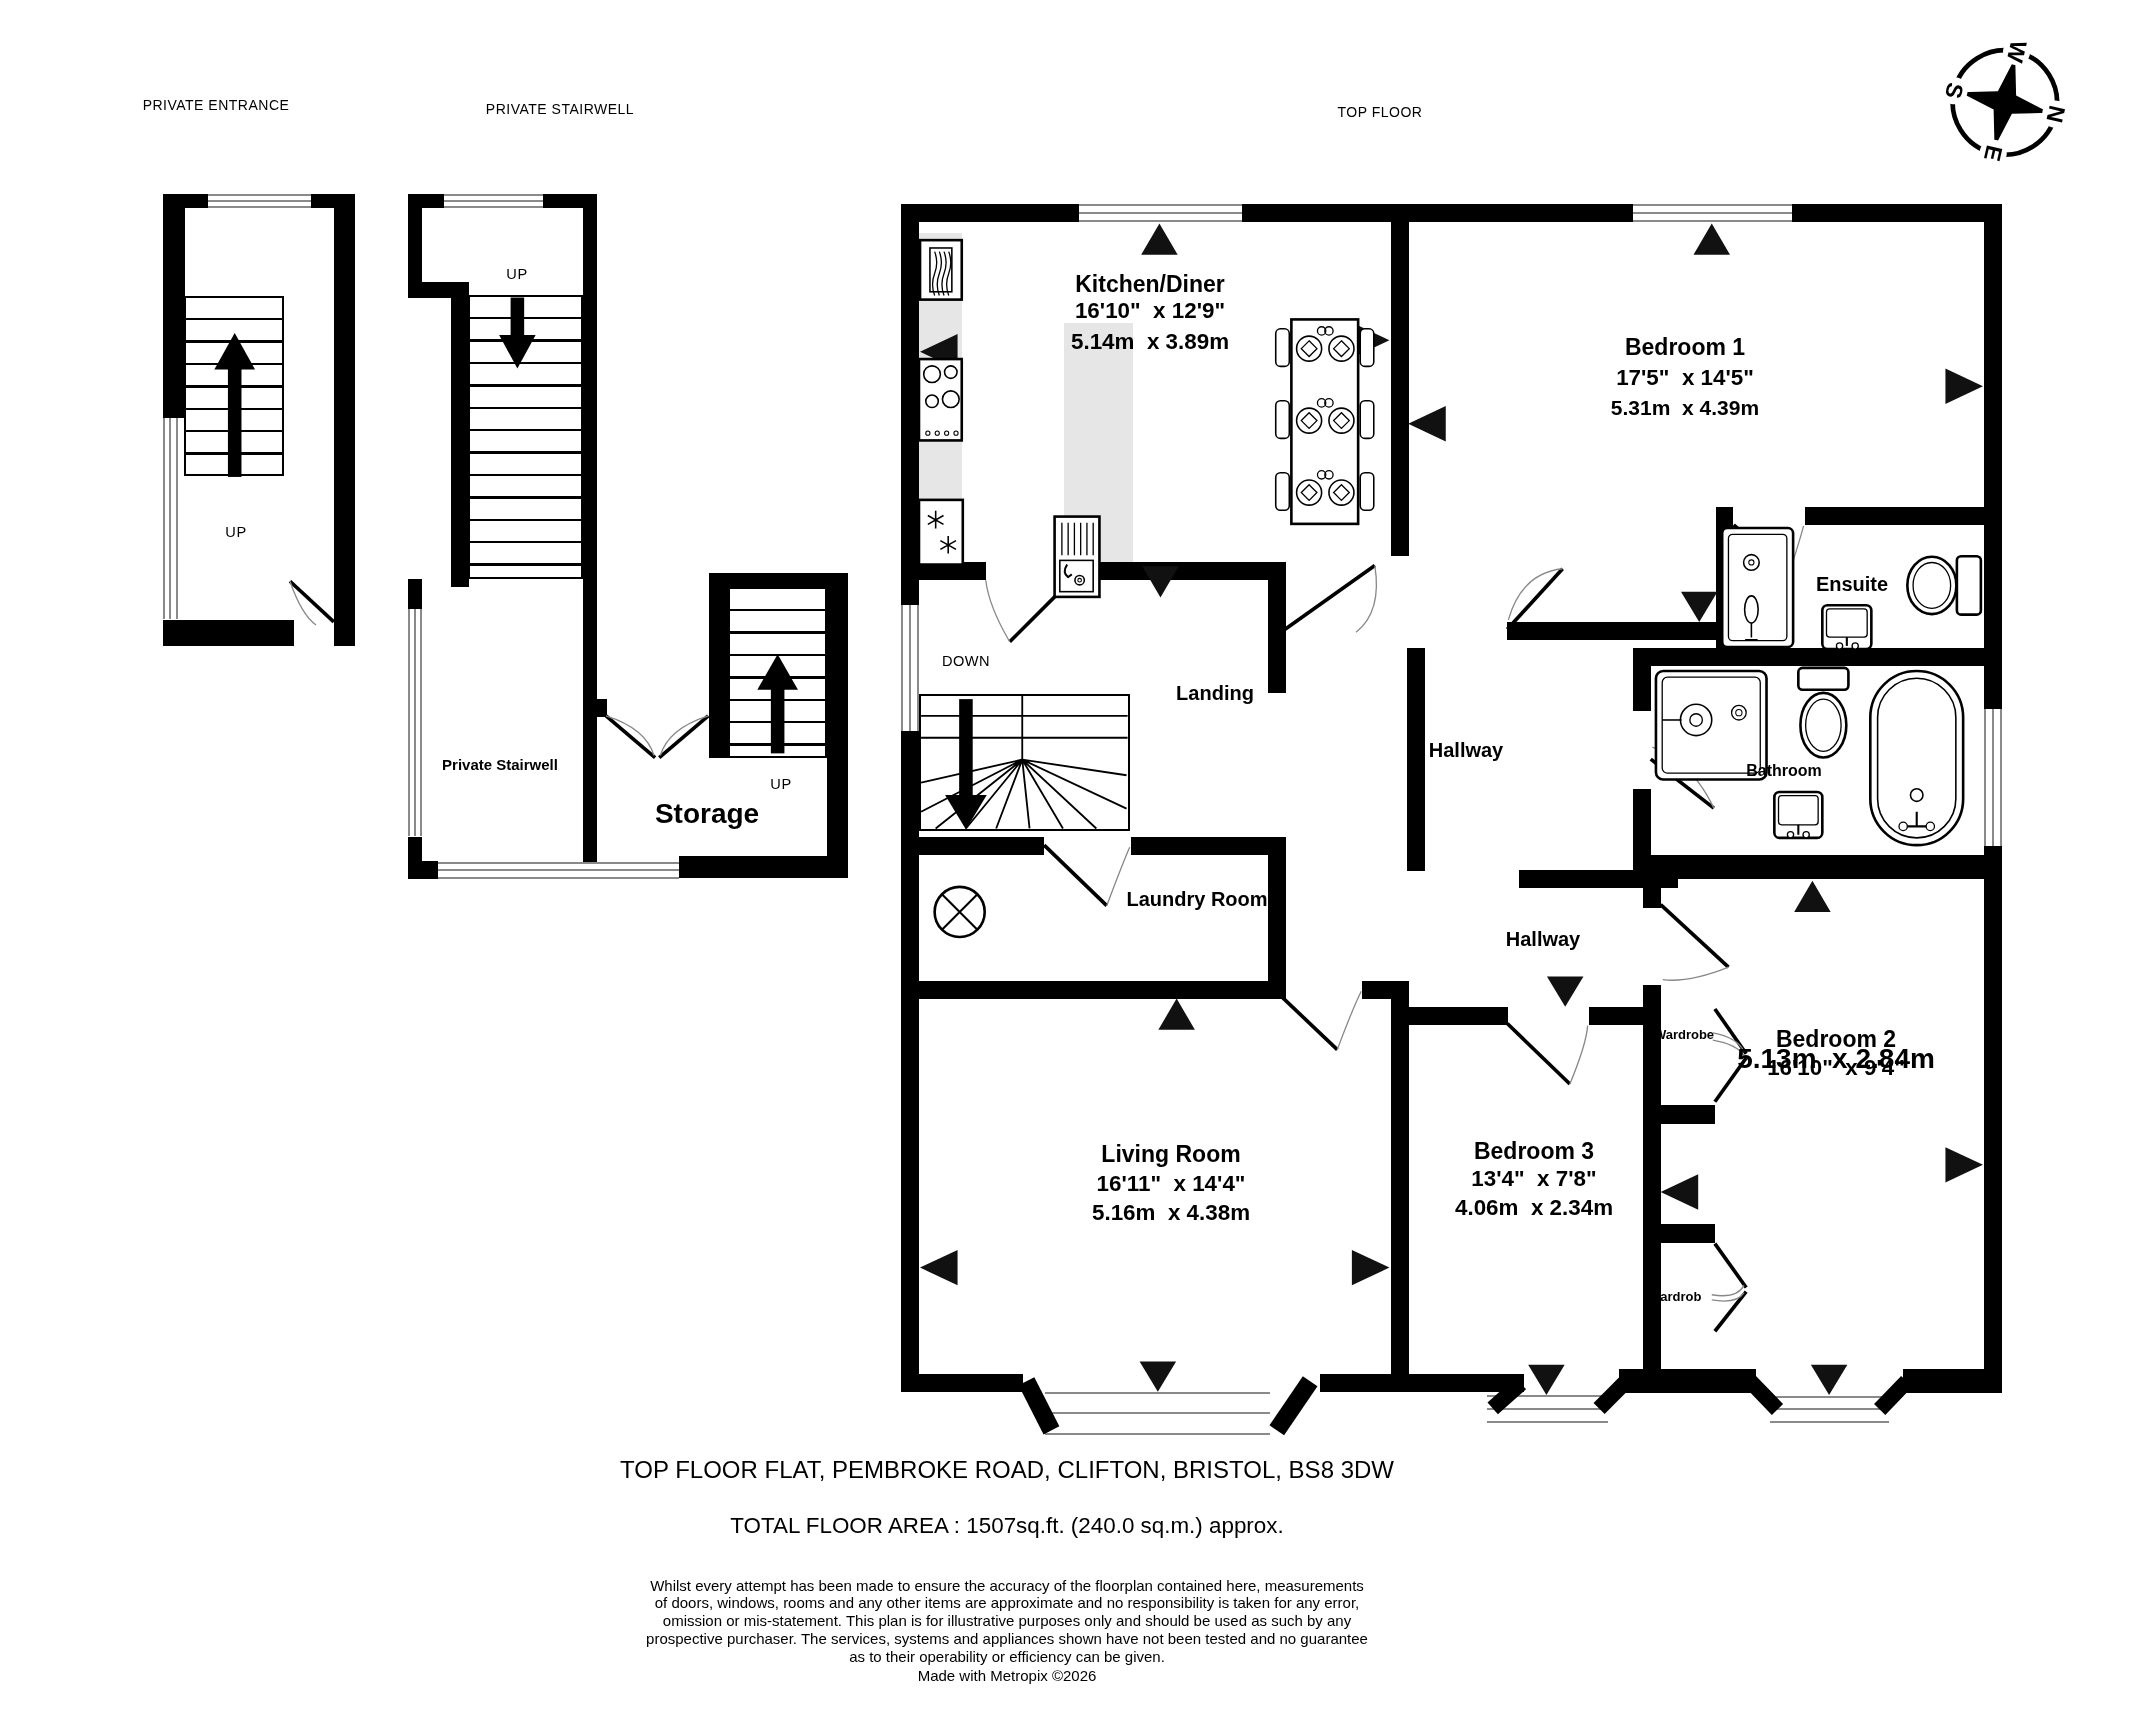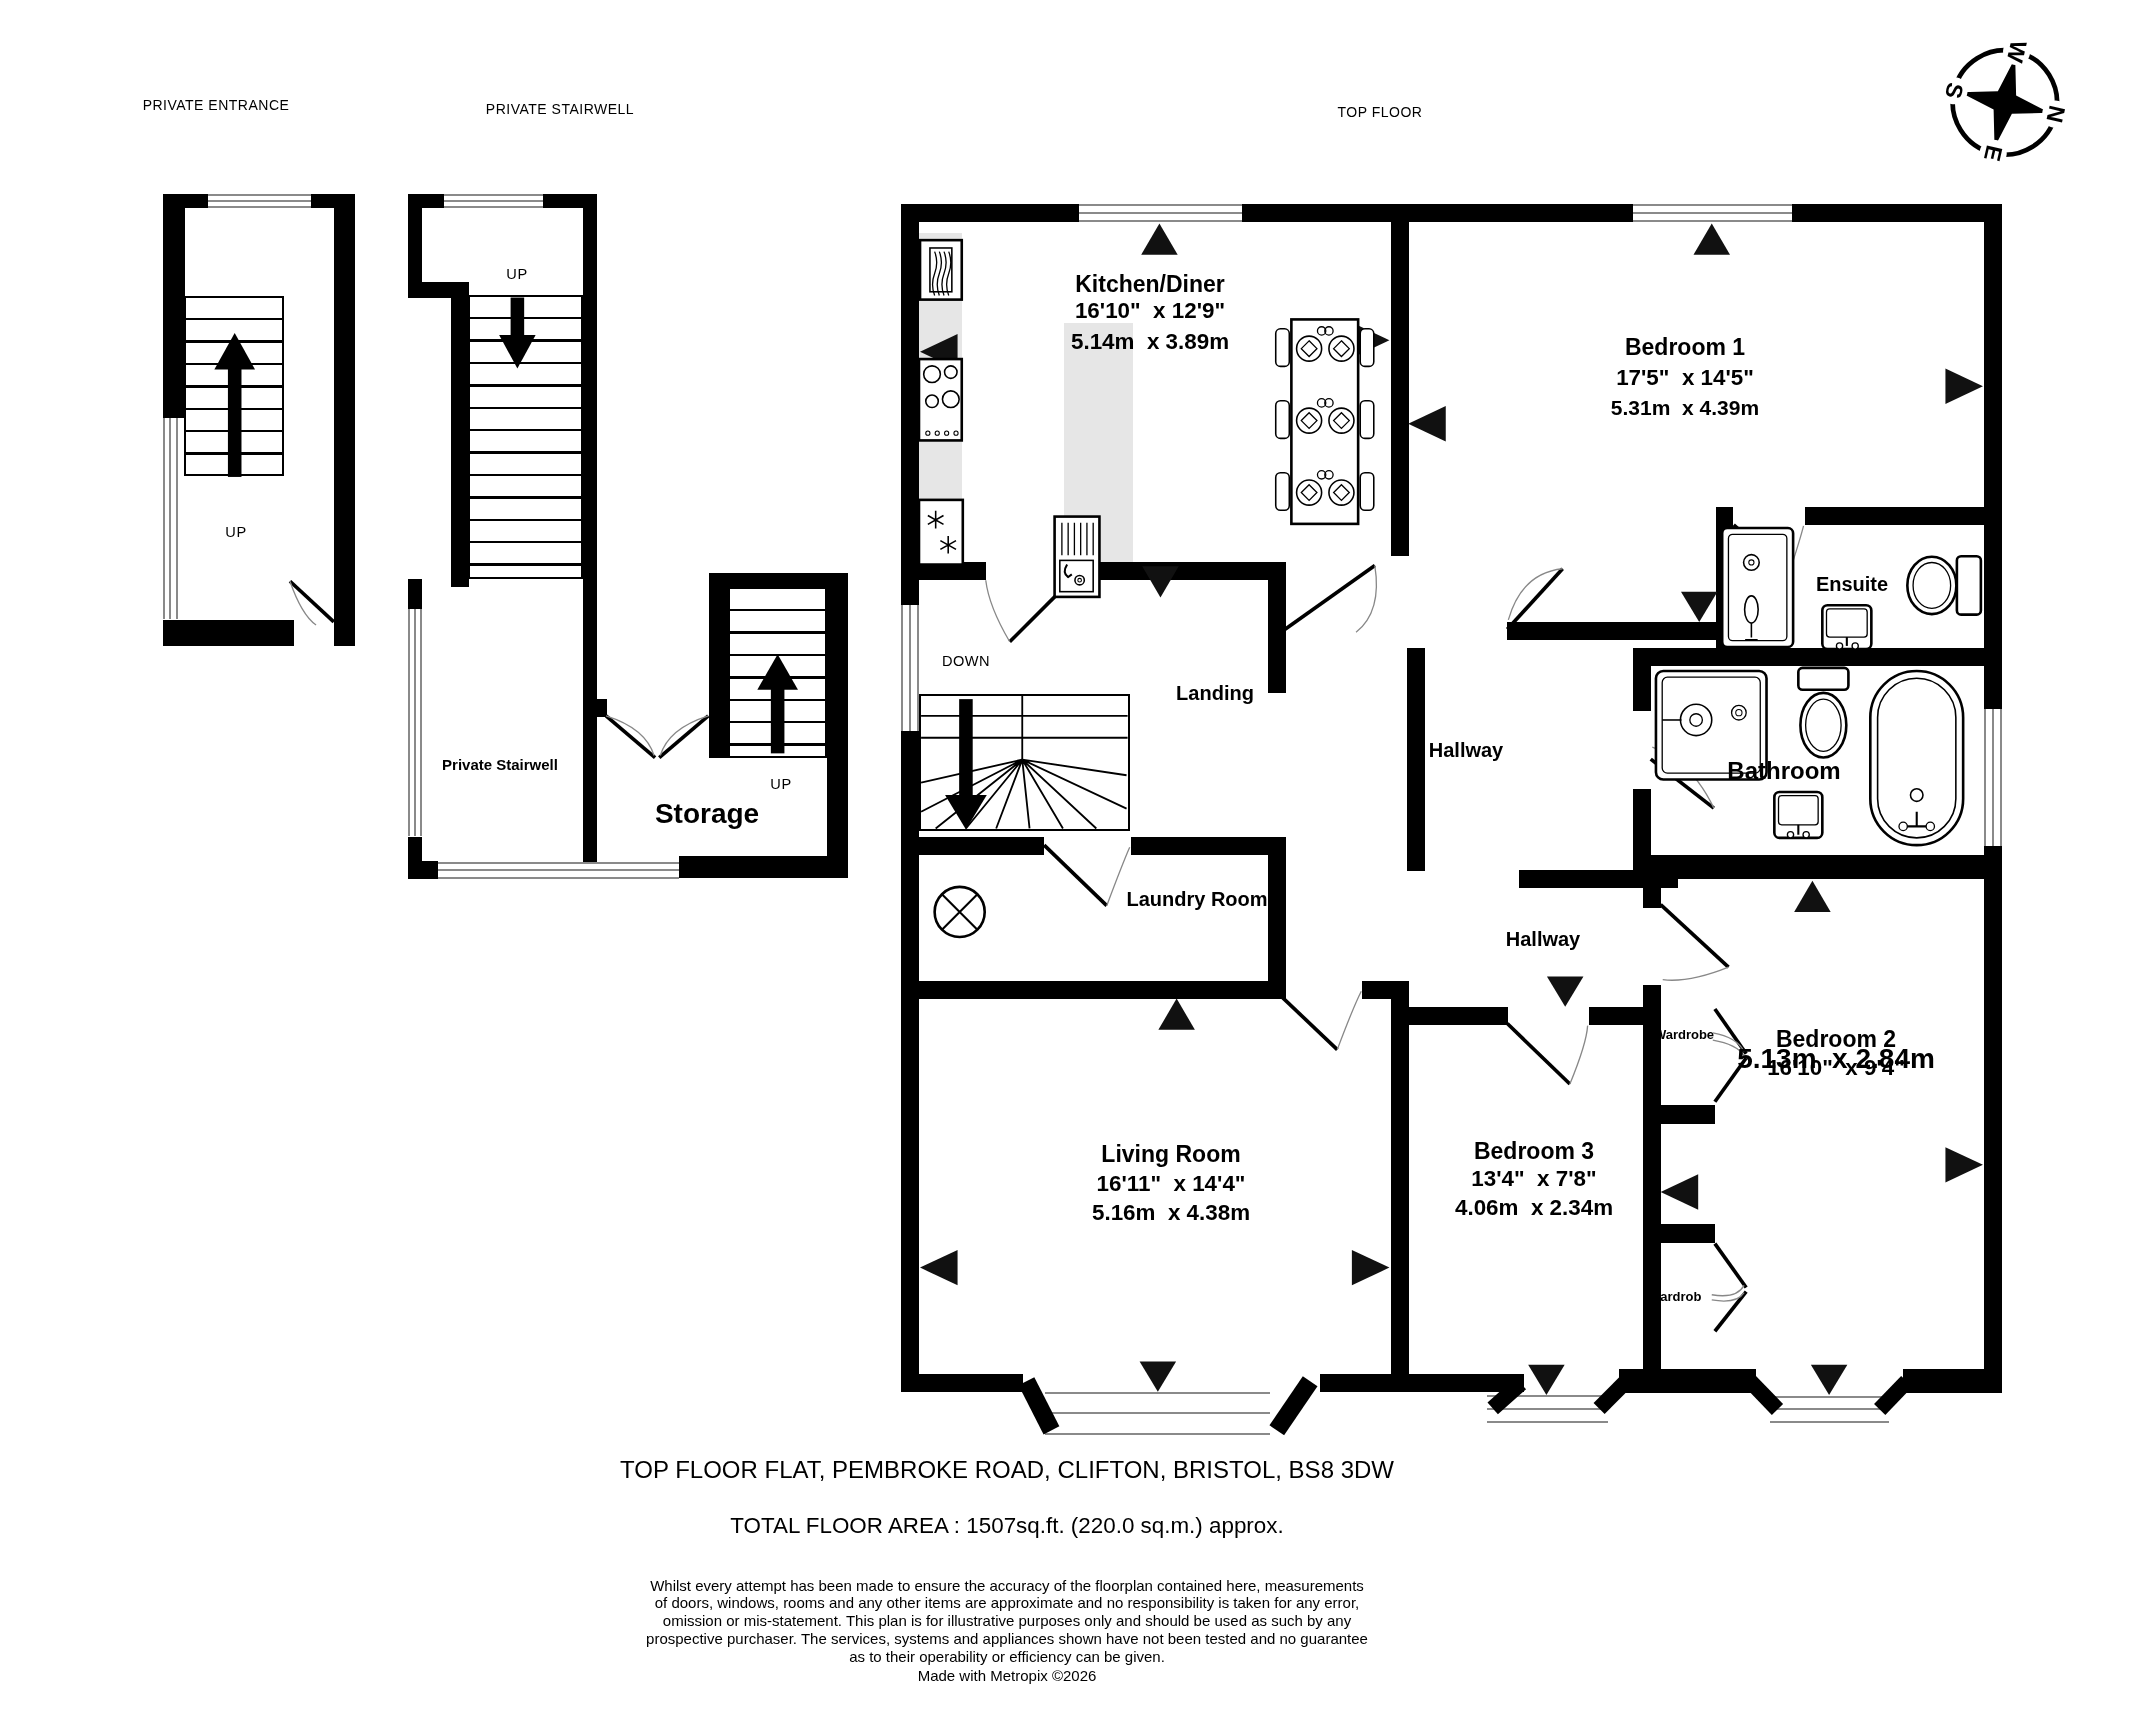--- a/index.html
+++ b/index.html
@@ -343,21 +343,21 @@
 <div class="lbl" style="left:1150px;top:311px;font-size:22.4px">16'10"  x 12'9"</div>
 <div class="lbl" style="left:1150px;top:342px;font-size:22.4px">5.14m  x 3.89m</div>
 
 <div class="lbl" style="left:1685px;top:347px;font-size:23px">Bedroom 1</div>
 <div class="lbl" style="left:1685px;top:378px;font-size:22.4px">17'5"  x 14'5"</div>
 <div class="lbl" style="left:1685px;top:408px;font-size:21px">5.31m  x 4.39m</div>
 
 <div class="lbl" style="left:1852px;top:584px;font-size:20px">Ensuite</div>
 <div class="lbl" style="left:1215px;top:693px;font-size:20px">Landing</div>
 <div class="lbl" style="left:1466px;top:750px;font-size:20px">Hallway</div>
-<div class="lbl" style="left:1784px;top:771px;font-size:24px">Bathroom</div>
+<div class="lbl" style="left:1784px;top:771px;font-size:16px">Bathroom</div>
 <div class="lbl" style="left:500px;top:765px;font-size:15px">Private Stairwell</div>
 <div class="lbl" style="left:707px;top:814px;font-size:28px">Storage</div>
 <div class="lbl" style="left:1197px;top:899px;font-size:20px">Laundry Room</div>
 <div class="lbl" style="left:1543px;top:939px;font-size:20px">Hallway</div>
 
 <div class="lbl" style="left:1684px;top:1035px;font-size:13px">Wardrobe</div>
 <div class="lbl" style="left:1675px;top:1297px;font-size:13px">Wardrob</div>
 
 <div class="lbl" style="left:1836px;top:1039px;font-size:23px">Bedroom 2</div>
 <div class="lbl" style="left:1836px;top:1068px;font-size:22.4px">16'10"  x 9'4"</div>
@@ -365,20 +365,20 @@
 
 <div class="lbl" style="left:1534px;top:1151px;font-size:23px">Bedroom 3</div>
 <div class="lbl" style="left:1534px;top:1179px;font-size:22.4px">13'4"  x 7'8"</div>
 <div class="lbl" style="left:1534px;top:1208px;font-size:22.4px">4.06m  x 2.34m</div>
 
 <div class="lbl" style="left:1171px;top:1154px;font-size:23px">Living Room</div>
 <div class="lbl" style="left:1171px;top:1184px;font-size:22.4px">16'11"  x 14'4"</div>
 <div class="lbl" style="left:1171px;top:1213px;font-size:22.4px">5.16m  x 4.38m</div>
 
 <div class="lbl ft" style="left:1007px;top:1470px;font-size:24px">TOP FLOOR FLAT, PEMBROKE ROAD, CLIFTON, BRISTOL, BS8 3DW</div>
-<div class="lbl ft" style="left:1007px;top:1526px;font-size:22.4px">TOTAL FLOOR AREA : 1507sq.ft. (220.0 sq.m.) approx.</div>
+<div class="lbl ft" style="left:1007px;top:1526px;font-size:22.4px">TOTAL FLOOR AREA : 1507sq.ft. (240.0 sq.m.) approx.</div>
 <div class="lbl ft" style="left:1007px;top:1586px;font-size:15px">Whilst every attempt has been made to ensure the accuracy of the floorplan contained here, measurements</div>
 <div class="lbl ft" style="left:1007px;top:1603px;font-size:15px">of doors, windows, rooms and any other items are approximate and no responsibility is taken for any error,</div>
 <div class="lbl ft" style="left:1007px;top:1621px;font-size:15px">omission or mis-statement. This plan is for illustrative purposes only and should be used as such by any</div>
 <div class="lbl ft" style="left:1007px;top:1639px;font-size:15px">prospective purchaser. The services, systems and appliances shown have not been tested and no guarantee</div>
 <div class="lbl ft" style="left:1007px;top:1657px;font-size:15px">as to their operability or efficiency can be given.</div>
 <div class="lbl ft" style="left:1007px;top:1676px;font-size:15px">Made with Metropix ©2026</div>
 
 
 </body></html>

